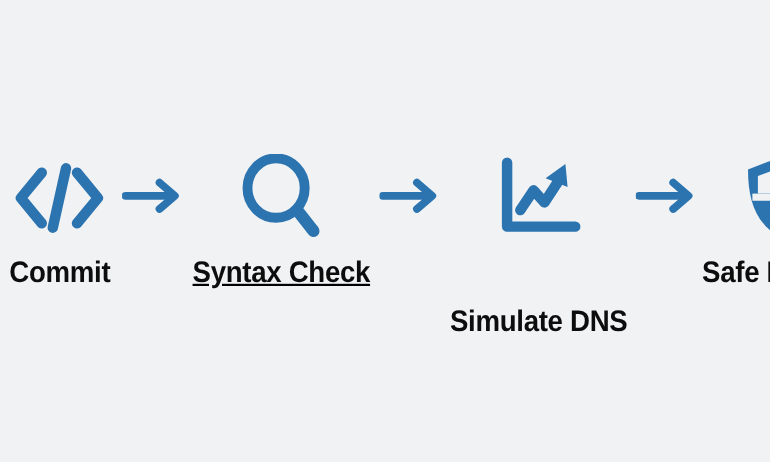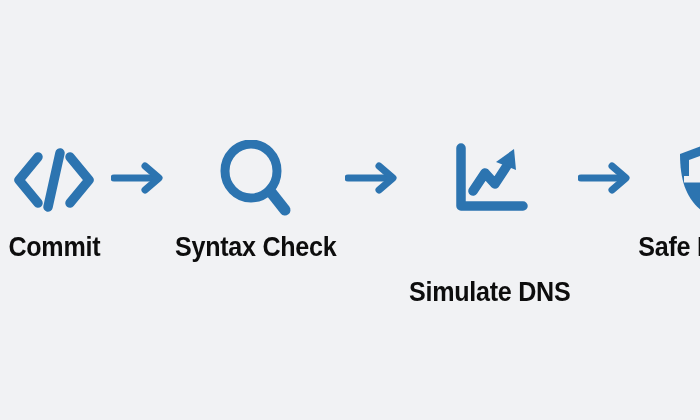--- a/index.html
+++ b/index.html
@@ -65,21 +65,21 @@
     flex: 0 0 auto;
     height: 80px;
     display: flex;
     align-items: center;
     justify-content: center;
     padding: 0 2px;
   }
 
   
   .step-commit     { width: 104px; margin-left: 2px; }
-  .step-syntax     { width: 168px; }
+  .step-syntax     { width: 168px; text-decoration: underline; }
   .step-simulate   { width: 168px; gap: 45px; }
   .step-deploy     { width: 142px; margin-right: 0px; }
 
   .conn-1 { width: 62px; }
   .conn-2 { width: 62px; }
   .conn-3 { width: 60px; }
 </style>
 </head>
 <body>
 

